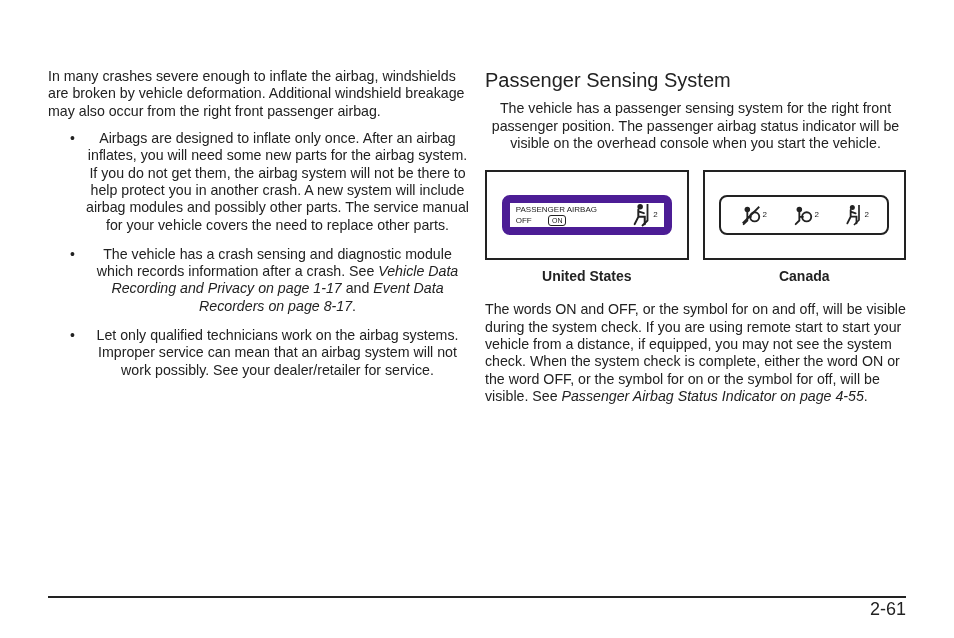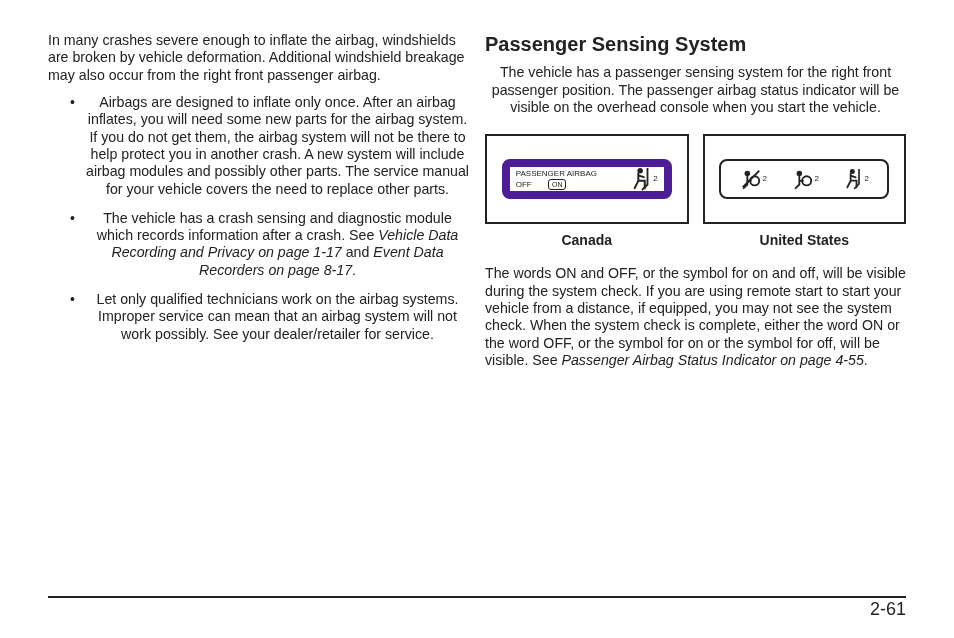--- a/index.html
+++ b/index.html
@@ -14,20 +14,21 @@
   .page {
     box-sizing: border-box;
     width: 954px;
     height: 638px;
     padding: 32px 48px 20px 48px;
     position: relative;
   }
   .cols {
     display: flex;
     gap: 16px;
+    margin-top: 36px;
   }
   .col {
     flex: 1 1 0;
     font-size: 14.2px;
     line-height: 1.22;
   }
   .intro {
     margin: 0 0 10px 0;
   }
   ul.bullets {
@@ -44,21 +45,21 @@
   ul.bullets > li::before {
     content: "•";
     position: absolute;
     left: 0;
     top: 0;
     font-size: 14px;
   }
   .italic { font-style: italic; }
   h2.sec {
     font-size: 20px;
-    font-weight: bold;
+    font-weight: normal;
     margin: 0 0 8px 0;
   }
   .diagram-row {
     display: flex;
     gap: 14px;
     margin: 18px 0 8px 0;
   }
   .diag {
     flex: 1 1 0;
     border: 2px solid #222;
@@ -213,22 +214,22 @@
                 <path d="M8 8 L8 16 L4 24 M8 16 L15 16 L15 24 M8 10 L14 12" stroke="#222" stroke-width="2.2" fill="none" stroke-linecap="round"></path>
                 <path d="M18 2 L18 20 L12 26" stroke="#222" stroke-width="2" fill="none"></path>
               </svg>
               <span class="ca-sub">2</span>
             </div>
           </div>
         </div>
       </div>
 
       <div class="captions">
+        <div>United States</div>
         <div>Canada</div>
-        <div>United States</div>
       </div>
 
       <p style="margin:0;">
         <span>The words ON and OFF, or the symbol for on and off, will be visible during the system check. If you are using remote start to start your vehicle from a distance, if equipped, you may not see the system check. When the system check is complete, either the word ON or the word OFF, or the symbol for on or the symbol for off, will be visible. See </span><span class="italic">Passenger Airbag Status Indicator on page 4-55</span><span>.</span>
       </p>
     </div>
 
   </div>
 
   <div class="footer-rule"></div>

